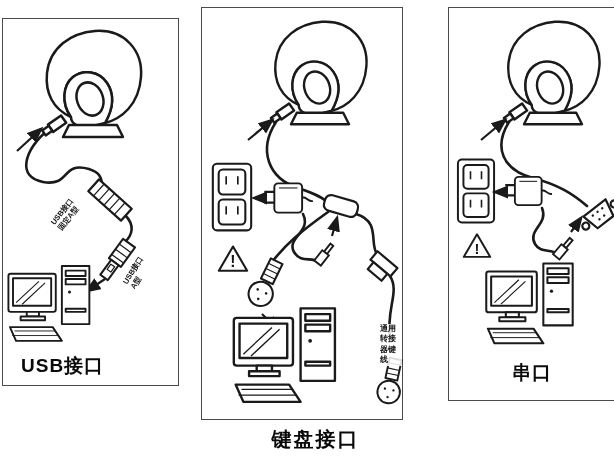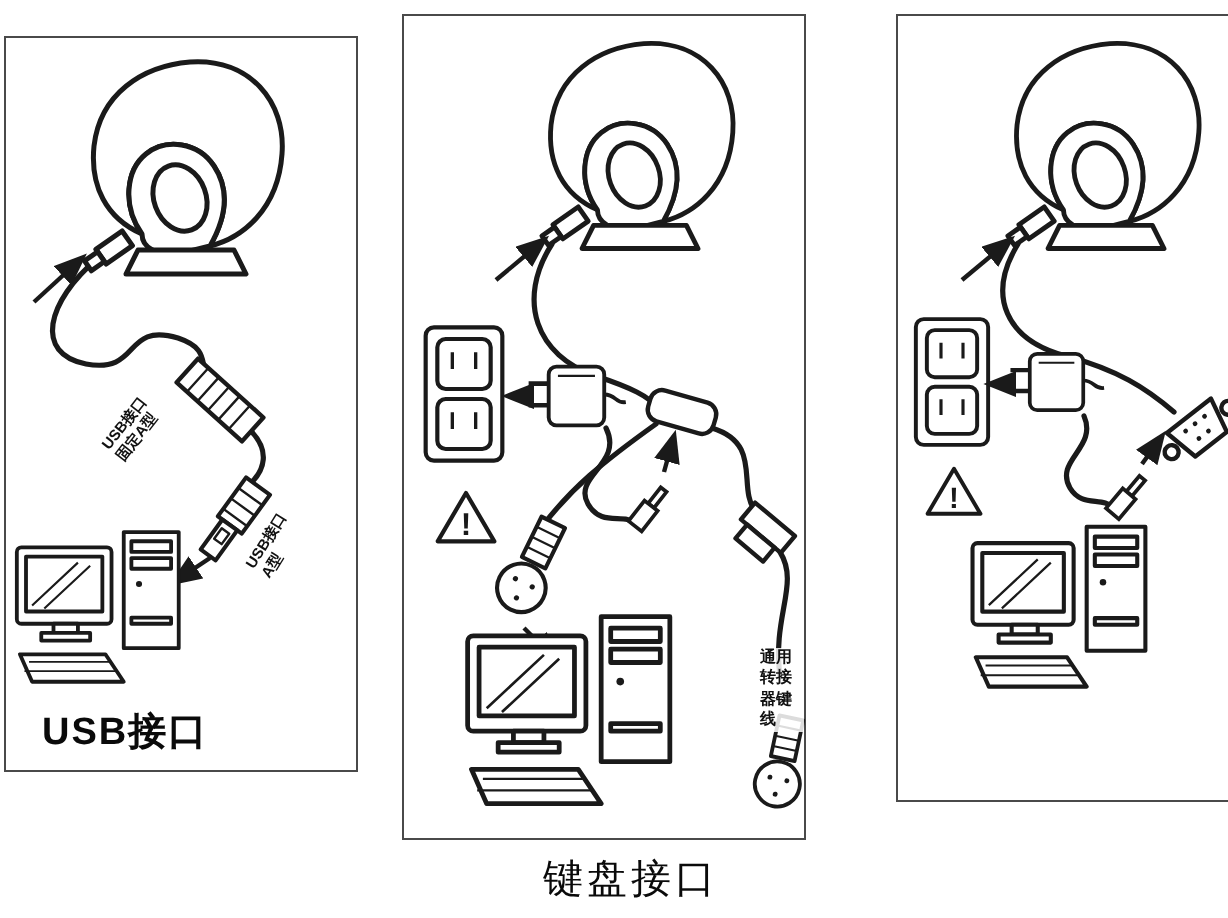--- a/index.html
+++ b/index.html
@@ -2,21 +2,21 @@
 <html><head>
 <meta charset="utf-8">
 <style>
   * { margin:0; padding:0; box-sizing:border-box; }
   html,body { width:614px; height:459px; background:#ffffff;
     font-family:"Liberation Sans","DejaVu Sans",sans-serif; color:#111; }
   body { position:relative; overflow:hidden; }
   .panel { position:absolute; border:1.6px solid #4a4a4a; background:#fff; }
   .panel > svg { position:absolute; left:0; top:0; }
   .panel-title { position:absolute; font-weight:bold; font-size:19px; letter-spacing:1px; color:#0a0a0a; }
-  .below-title { position:absolute; font-weight:normal; font-size:20px; text-align:center; letter-spacing:2px; color:#0a0a0a; }
+  .below-title { position:absolute; font-weight:bold; font-size:20px; text-align:center; letter-spacing:2px; color:#0a0a0a; }
   .small-label { position:absolute; font-size:7.5px; font-weight:bold; line-height:1.25;
     white-space:pre-line; transform-origin:0 0; color:#111; background:rgba(255,255,255,.85); }
   .note-label { position:absolute; font-size:8px; font-weight:bold; line-height:1.3;
     white-space:pre-line; color:#111; background:rgba(255,255,255,.85); }
   svg .cable { fill:none; stroke:#1a1a1a; stroke-width:2.6; stroke-linecap:round; }
   svg .arrow { stroke:#1a1a1a; stroke-width:2.2; }
   svg .part  { fill:#fff; stroke:#1a1a1a; stroke-width:2.2; stroke-linejoin:round; }
   svg .thin  { stroke:#1a1a1a; stroke-width:1.2; fill:none; }
 </style>
 </head>
@@ -197,13 +197,14 @@
     <line class="arrow" x1="32" y1="132" x2="56" y2="112" marker-end="url(#ahC)"></line>
     <use href="#sym-outlet" x="6" y="150" width="42" height="66"></use>
     <use href="#sym-adapter" x="54" y="164" width="52" height="38"></use>
     <line class="arrow" x1="58" y1="184" x2="46" y2="184" marker-end="url(#ahC)"></line>
     <use href="#sym-warning" x="12" y="224" width="32" height="28"></use>
     <use href="#sym-barrel" x="108" y="226" width="13" height="28" transform="rotate(40 114 240)"></use>
     <line class="arrow" x1="122" y1="224" x2="132" y2="210" marker-end="url(#ahC)"></line>
     <use href="#sym-db9" x="128" y="192" width="46" height="30" transform="rotate(-38 151 207)"></use>
     <use href="#sym-computer" x="34" y="250" width="106" height="94"></use>
   </svg>
+  <div class="panel-title" style="left:0; top:352px; width:166px; text-align:center;">串口</div>
 </div>
 
 </body></html>

